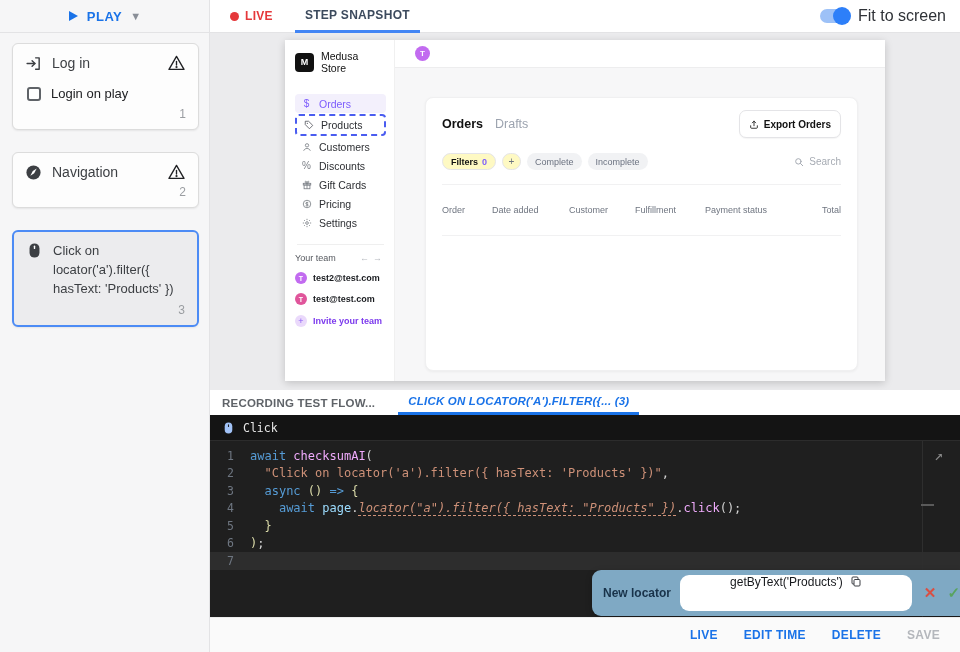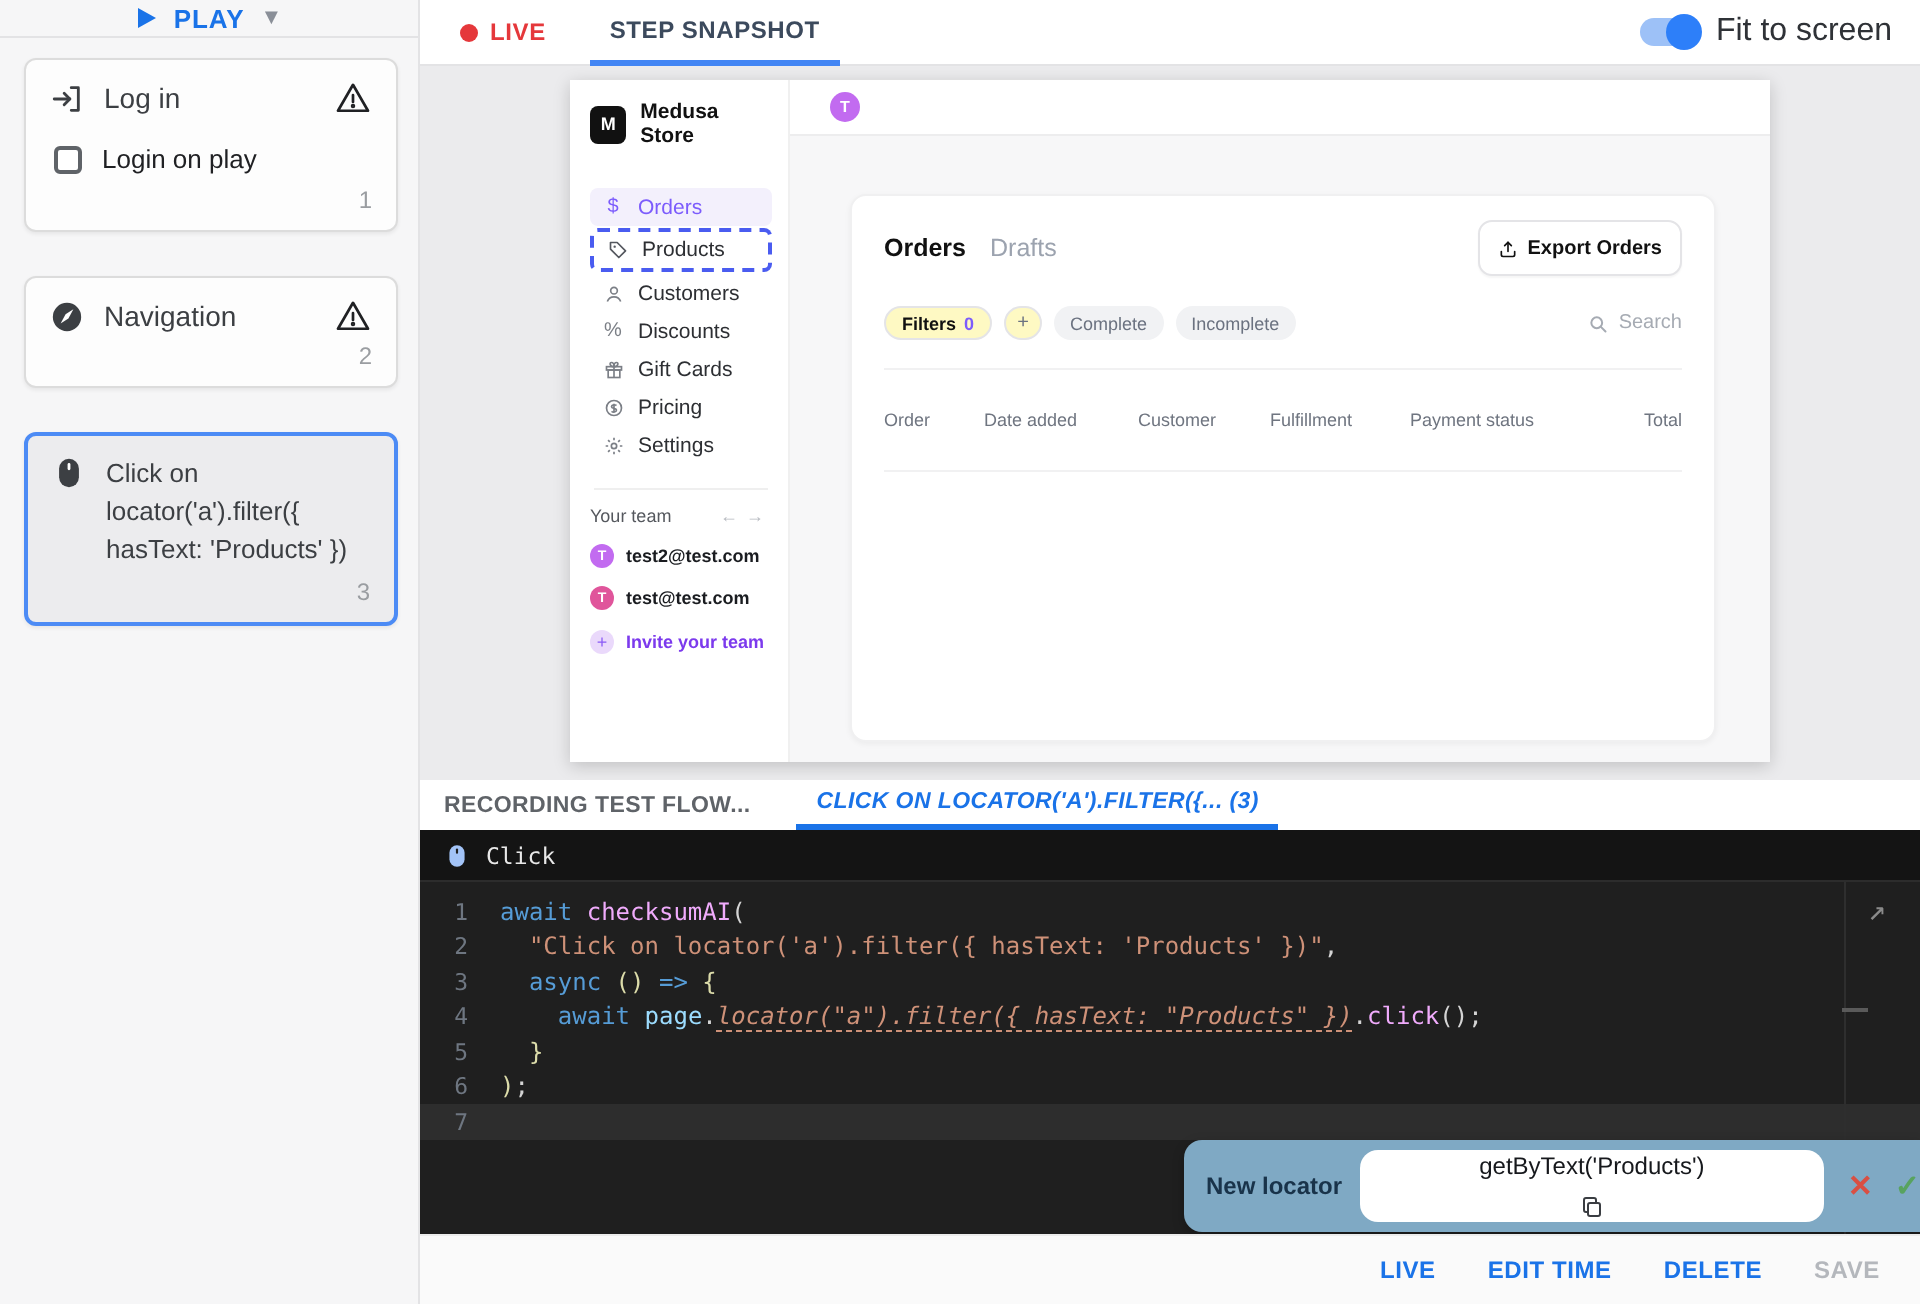--- a/index.html
+++ b/index.html
@@ -3,21 +3,21 @@
 <meta charset="utf-8">
 <style>
   * { margin:0; padding:0; box-sizing:border-box; }
   html,body { width:960px; height:652px; overflow:hidden; }
   body { font-family:"Liberation Sans", sans-serif; background:#f6f6f7; position:relative; }
   .app { position:absolute; inset:0; width:960px; height:652px; }
 
   
   .left-panel { position:absolute; left:0; top:0; width:210px; height:652px;
     background:#f6f6f7; border-right:1px solid #e3e3e5; }
-  .play-row { height:19px; display:flex; align-items:center; justify-content:center; gap:8px;
+  .play-row { height:33px; display:flex; align-items:center; justify-content:center; gap:8px;
     border-bottom:1px solid #e3e3e5; cursor:pointer; }
   .play-label { color:#1a73e8; font-weight:bold; font-size:13px; letter-spacing:.5px; }
   .chev { color:#8a8f98; font-size:11px; }
   .steps { padding:10px 10px 0 12px; }
   .step-card { background:#fdfdfd; border:1px solid #dcdcdc; border-radius:6px;
     box-shadow:0 1px 2px rgba(0,0,0,.07); padding:10px 12px 6px 12px; position:relative; margin-bottom:22px; }
   .step-card.selected { background:#ececee; border:2px solid #4c8bf5; }
   .step-head { display:flex; align-items:center; gap:10px; }
   .step-title { font-size:14px; color:#3c3f43; flex:1; }
   .step-num { text-align:right; font-size:12px; color:#9a9da1; padding:4px 0 2px 0; }
@@ -44,21 +44,21 @@
   .fit-label { font-size:16px; color:#2f3237; }
 
   
   .snapshot-area { position:absolute; left:210px; top:33px; width:750px; height:357px; background:#ebebed; }
   .snap-card { position:absolute; left:75px; top:7px; width:600px; height:341px; background:#fff;
     box-shadow:0 2px 8px rgba(0,0,0,.18); display:flex; }
   .snap-sidebar { width:110px; height:100%; background:#fff; border-right:1px solid #f0f0f0; padding:10px 8px 0 10px; }
   .logo-row { display:flex; align-items:center; gap:7px; }
   .logo-box { width:19px; height:19px; background:#111; border-radius:4px; color:#fff; font-weight:bold;
     font-size:9px; display:flex; align-items:center; justify-content:center; }
-  .store-name { font-size:10.5px; font-weight:bold; color:#111; }
+  .store-name { font-size:10.5px; font-weight:normal; color:#111; }
   .snap-menu { margin-top:20px; }
   .menu-item { display:flex; align-items:center; gap:7px; height:19px; padding:0 6px; font-size:10.5px;
     color:#2d2f33; border-radius:4px; cursor:pointer; }
   .menu-item .mi { width:11px; height:11px; flex:none; color:#7b7f86; display:flex; align-items:center; justify-content:center; font-size:10px; }
   .menu-item.active { background:#f3f0fc; color:#7c5cfc; }
   .menu-item.active .mi { color:#7c5cfc; }
   .menu-item.dashed { border:2px dashed #4a5cf0; height:22px; margin:1px 0; }
   .side-divider { border-top:1px solid #efefef; margin:12px 2px 8px 2px; }
   .team-head { display:flex; align-items:center; font-size:9px; font-weight:normal; color:#55585e; }
   .team-arrows { margin-left:auto; color:#b7bac0; font-size:9px; letter-spacing:4px; }
@@ -132,21 +132,21 @@
   .tok-u { color:#ce9178; font-style:italic; text-decoration:underline dashed #ce9178 1px; text-underline-offset:3px; }
   .expand-icon { position:absolute; right:17px; top:31px; color:#8a8a8a; font-size:15px; cursor:pointer; }
   .mini-line { position:absolute; right:37px; top:26px; bottom:0; width:1px; background:#2e2e2e; }
   .scroll-dash { position:absolute; right:26px; top:89px; width:13px; height:2px; background:#5a5a5a; cursor:pointer; }
 
   
   .locator-popup { position:absolute; left:592px; top:570px; width:368px; height:46px; background:#7fa9c4;
     border-radius:9px 0 0 9px; display:flex; align-items:center; box-shadow:0 2px 6px rgba(0,0,0,.25); }
   .locator-label { font-size:12px; font-weight:bold; color:#19334a; margin-left:11px; white-space:nowrap; }
   .locator-input { margin-left:9px; width:250px; height:36px; background:#fff; border:none; border-radius:9px;
-    display:flex; align-items:center; justify-content:center; gap:7px; cursor:text;flex-direction:column; }
+    display:flex; align-items:flex-start; justify-content:center; gap:7px; cursor:text; }
   .locator-value { font-size:12px; color:#16181c; }
   .popup-x { margin-left:12px; color:#d94f43; font-size:15px; font-weight:bold; cursor:pointer; }
   .popup-check { margin-left:11px; color:#58a35f; font-size:15px; font-weight:bold; cursor:pointer; }
 
   
   .bottom-bar { position:absolute; left:210px; top:617px; width:750px; height:35px; background:#fafafa;
     border-top:1px solid #ececec; display:flex; align-items:center; justify-content:flex-end; gap:26px; padding-right:20px; }
   .bb-btn { font-size:12px; font-weight:bold; color:#1a73e8; letter-spacing:.3px; cursor:pointer; }
   .bb-btn.disabled { color:#b4b7bc; cursor:default; }
 

